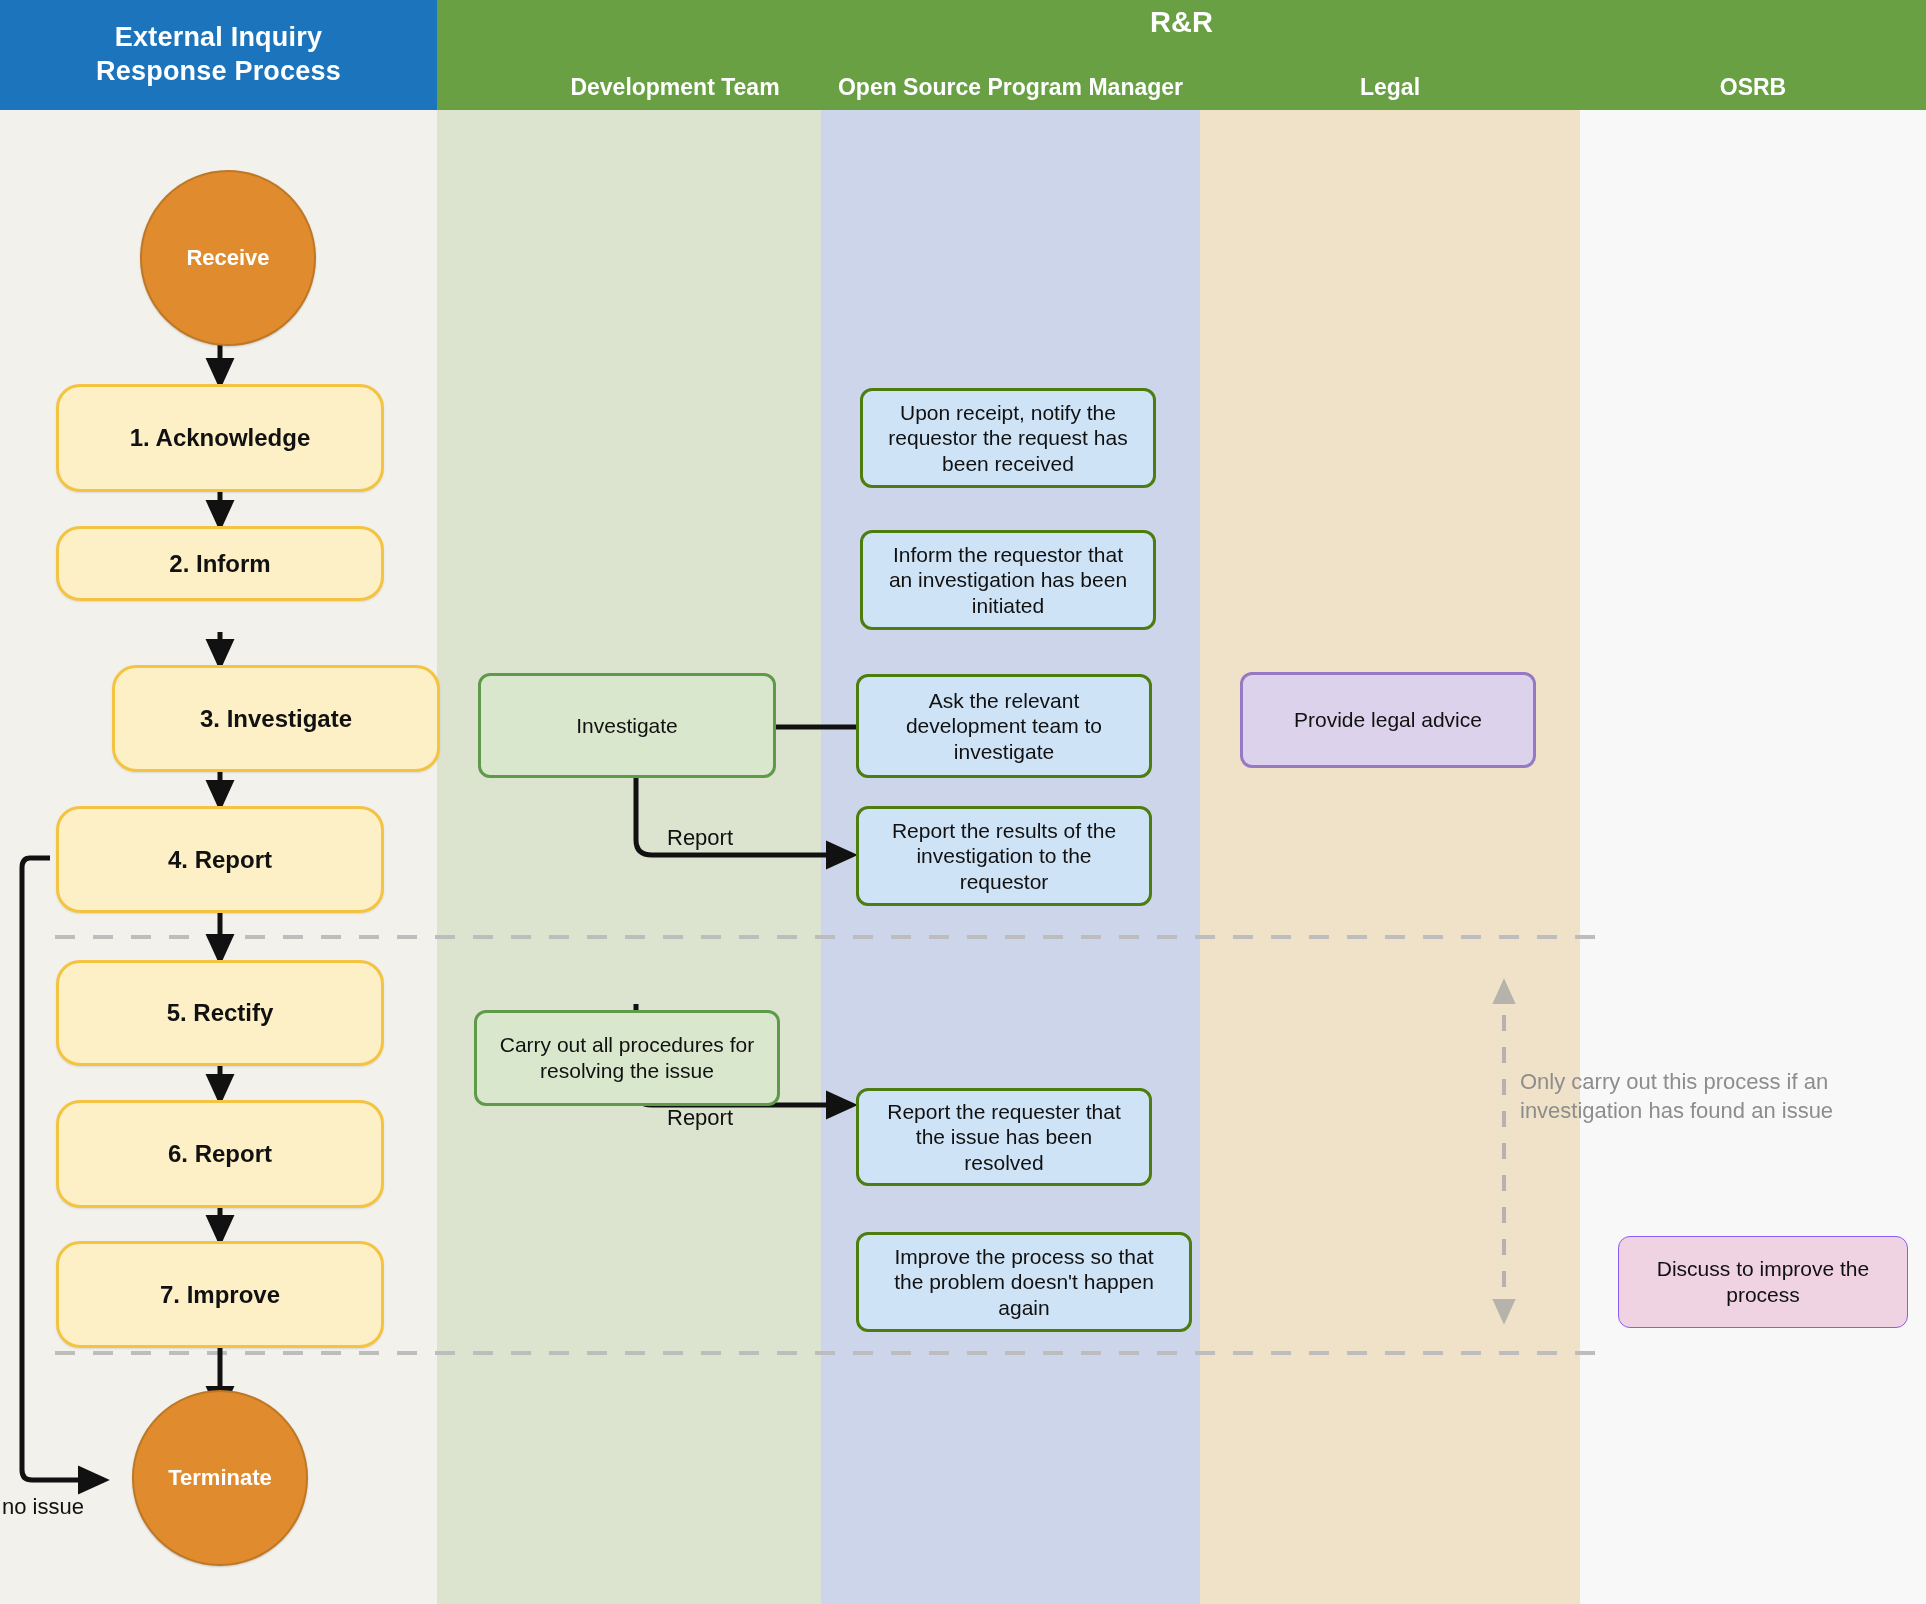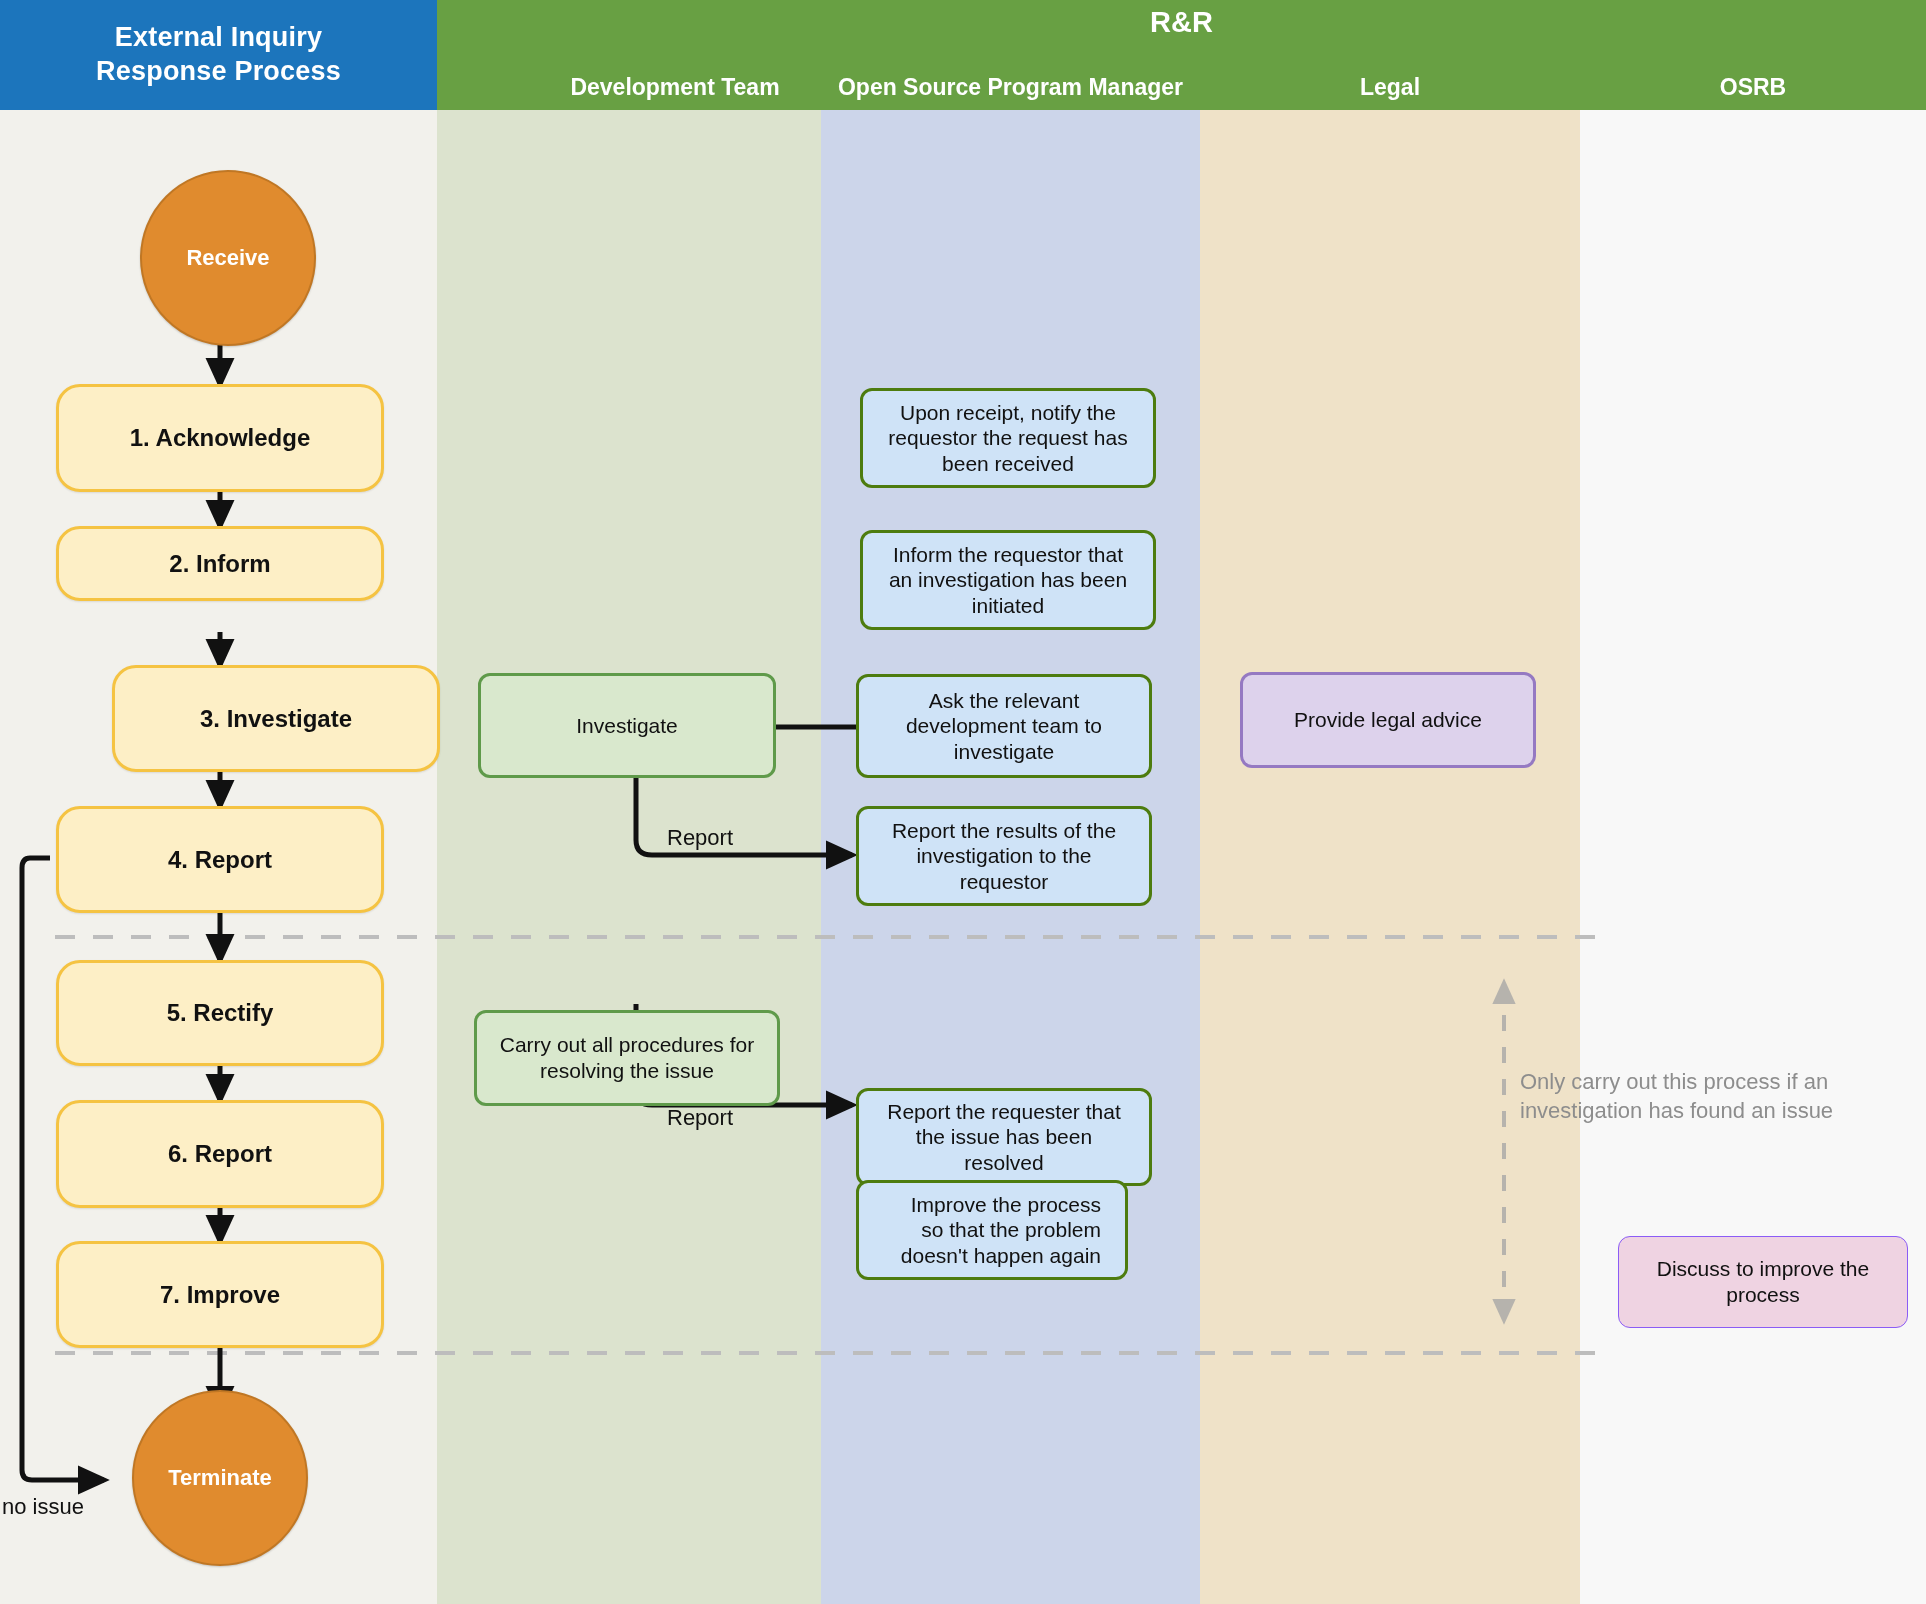--- a/index.html
+++ b/index.html
@@ -255,21 +255,21 @@
   <div class="node blue-node" style="left:860px; top:388px; width:296px; height:100px;">Upon receipt, notify the requestor the request has been received</div>
 
   <div class="node blue-node" style="left:860px; top:530px; width:296px; height:100px;">Inform the requestor that an investigation has been initiated</div>
 
   <div class="node blue-node" style="left:856px; top:674px; width:296px; height:104px;">Ask the relevant development team to investigate</div>
 
   <div class="node blue-node" style="left:856px; top:806px; width:296px; height:100px;">Report the results of the investigation to the requestor</div>
 
   <div class="node blue-node" style="left:856px; top:1088px; width:296px; height:98px;">Report the requester that the issue has been resolved</div>
 
-  <div class="node blue-node" style="left:856px; top:1180px; width:272px; height:100px;text-align:right;">Improve the process so that the problem doesn't happen again</div>
+  <div class="node blue-node" style="left:856px; top:1232px; width:336px; height:100px;">Improve the process so that the problem doesn't happen again</div>
 
   <div class="node purple-node" style="left:1240px; top:672px; width:296px; height:96px;">Provide legal advice</div>
 
   <div class="node pink-node" style="left:1618px; top:1236px; width:290px; height:92px;">Discuss to improve the process</div>
 
   <div class="note-text" style="left:1520px; top:1068px; width:400px;">
     <div>Only carry out this process if an</div>
     <div>investigation has found an issue</div>
   </div>
 

